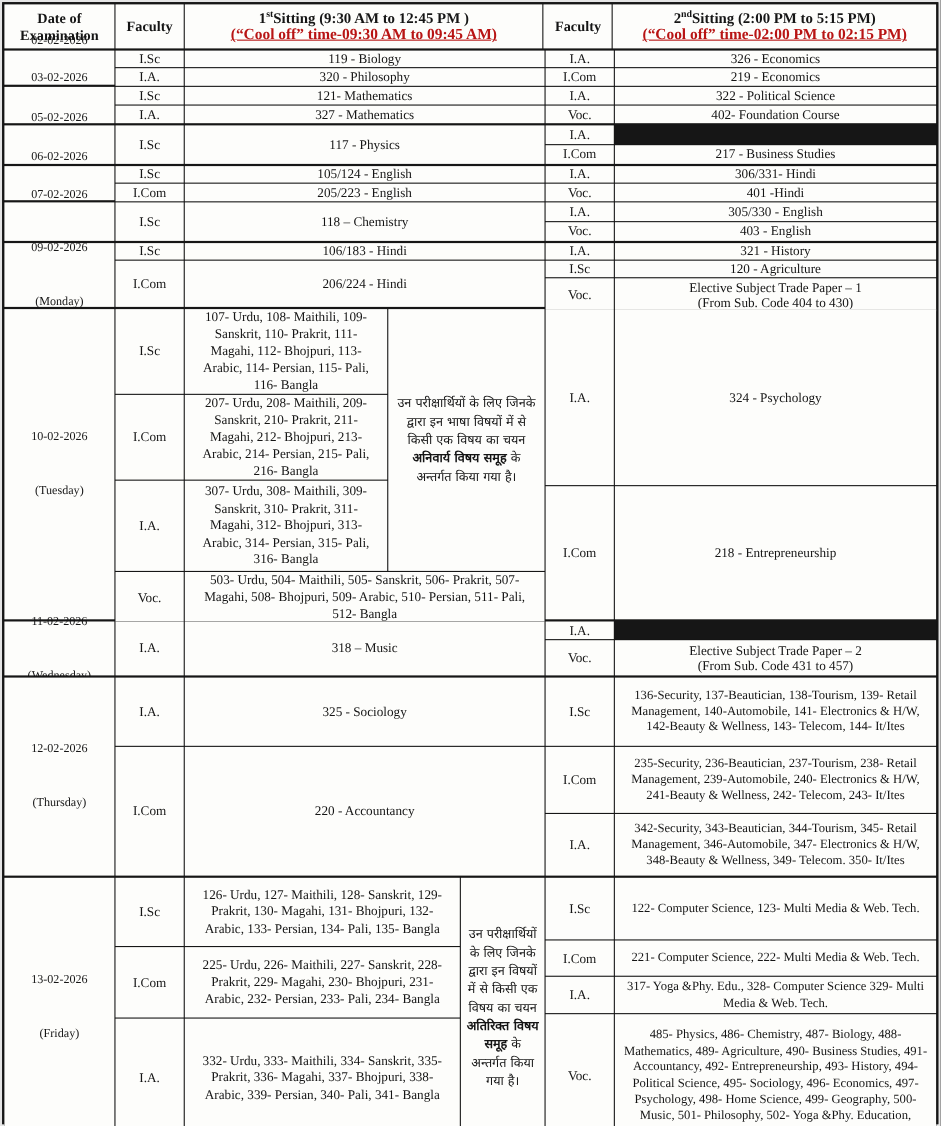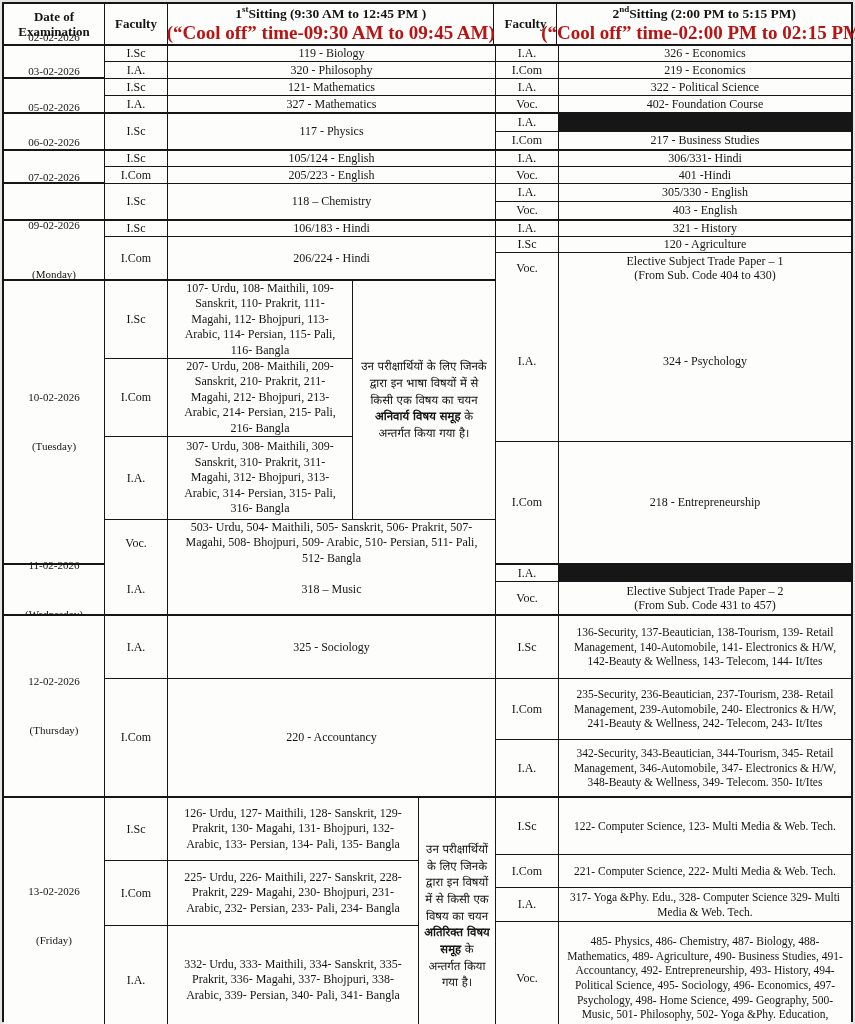--- a/index.html
+++ b/index.html
@@ -23,21 +23,21 @@
     padding:1px 4px;box-sizing:border-box;min-width:0;min-height:0;
     font-size:12px;line-height:1.18;
   }
   .w-date{flex:0 0 100px;}
   .w-fac{flex:0 0 62px;}
   .w-fac2{flex:0 0 62px;}
   .fill{flex:1 1 auto;}
   .hdr{font-weight:bold;font-size:13px;}
   .sitting-l1{font-weight:bold;font-size:13.5px;white-space:nowrap;}
   .sitting-l1 sup{font-size:9px;}
-  .cooloff{font-weight:bold;font-size:19px;white-space:nowrap;}
+  .cooloff{font-weight:bold;font-size:14px;white-space:nowrap;text-decoration:underline;}
   .datecell{font-size:11px;gap:36px;}
   .langlist{font-size:12px;line-height:1.3;padding:2px 6px;}
   .voclist{font-size:12px;line-height:1.3;padding:2px 8px;}
   .seclist{font-size:11.5px;line-height:1.28;padding:2px 5px;}
   .note{
     font-size:11.5px;line-height:1.45;padding:3px 5px;
     font-family:"DejaVu Sans","Liberation Sans",sans-serif;
     justify-content:center;
   }
   .note b{font-weight:bold;}

